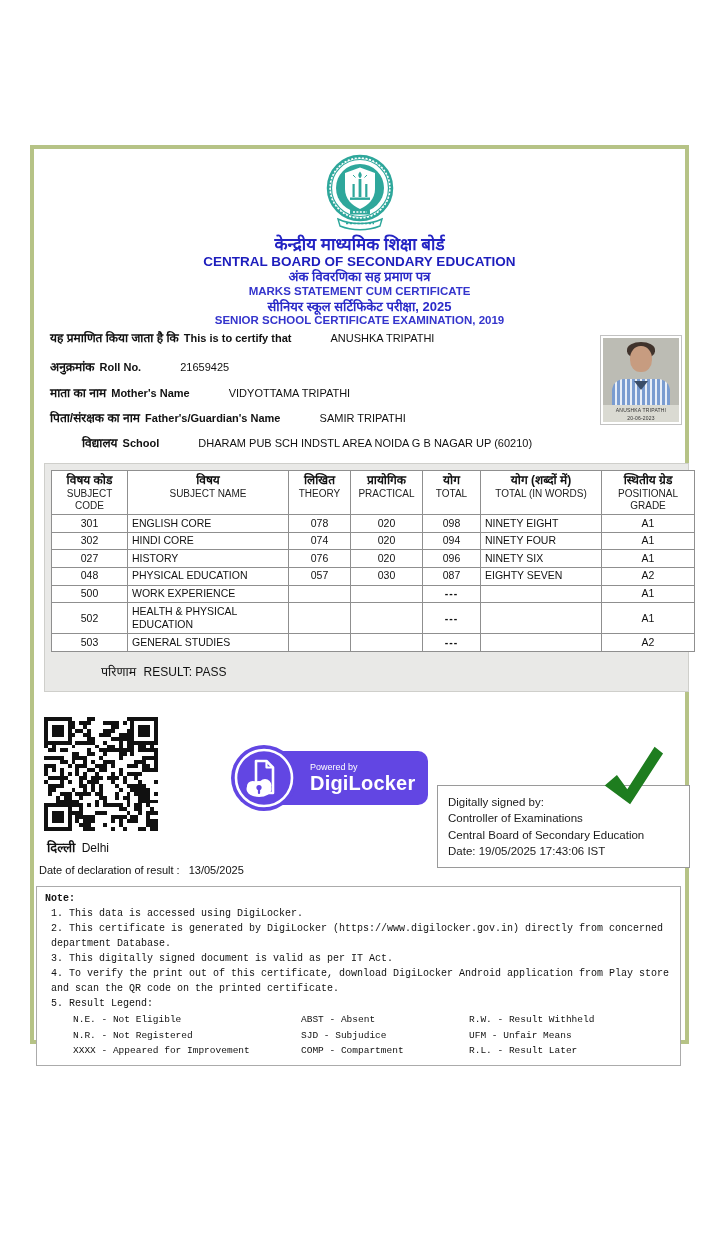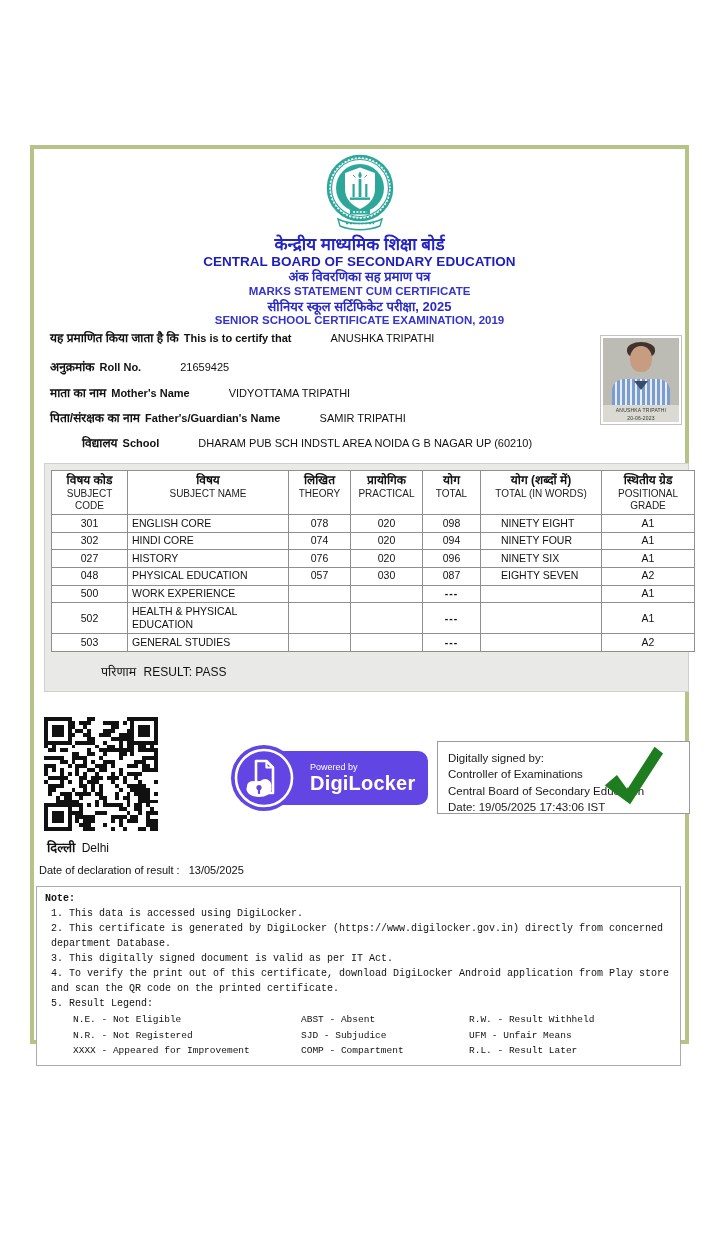--- a/index.html
+++ b/index.html
@@ -37,41 +37,41 @@
   
   .marks-wrap{position:absolute;left:10px;top:314px;width:645px;background:#e9e9e7;border:1px solid #cfcfcb;
     padding:6px 6px 0 6px;box-sizing:border-box;}
   table.marks{width:100%;border-collapse:collapse;background:#fff;table-layout:fixed;}
   table.marks th,table.marks td{border:1px solid #8f8f8f;}
   table.marks th{padding:2px 1px;vertical-align:top;background:#fff;}
   .th-hi{font-size:12px;font-weight:bold;color:#111;line-height:1.25;}
   .th-en{font-size:10px;font-weight:normal;color:#222;line-height:1.2;}
   table.marks td{font-size:10.5px;text-align:center;padding:1.5px 2px;color:#111;line-height:1.3;}
   table.marks td.name{text-align:left;padding-left:4px;}
-  table.marks td.words{text-align:left;padding-left:20px;}
+  table.marks td.words{text-align:left;padding-left:4px;}
   td.dots{font-weight:bold;letter-spacing:1px;}
   .result-line{padding:11px 0 11px 50px;font-size:12px;font-weight:normal;}
   .result-line .hi{font-size:12.5px;margin-right:4px;}
 
   
   #qr-code{position:absolute;left:10px;top:568px;}
   .place{position:absolute;left:13px;top:689px;font-size:12px;color:#111;}
   .place .hi{font-weight:bold;font-size:13px;}
   .place .en{margin-left:3px;}
 
   
   .dl-badge{position:absolute;left:196px;top:595px;width:198px;height:68px;}
   .dl-pill{position:absolute;left:33px;top:7px;right:0;height:54px;background:#6246e3;border-radius:10px;
     color:#fff;padding-left:47px;display:flex;flex-direction:column;justify-content:center;box-sizing:border-box;}
   .dl-powered{font-size:9px;line-height:1.2;}
   .dl-brand{font-size:20px;font-weight:bold;line-height:1.05;letter-spacing:.2px;}
   .dl-circle{position:absolute;left:0;top:0;}
 
   
-  .sign-box{position:absolute;left:403px;top:592px;width:253px;height:73px;border:1.5px solid #9a9a9a;
+  .sign-box{position:absolute;left:403px;top:636px;width:253px;height:83px;border:1.5px solid #9a9a9a;
     box-sizing:border-box;padding:8px 0 8px 10px;font-size:11.5px;line-height:1.42;color:#1a1a1a;background:#fff;}
   .check{position:absolute;left:566px;top:595px;}
 
   .decl{position:absolute;left:5px;top:715px;font-size:11px;color:#111;}
   .decl .lbl{margin-right:6px;}
 
   
   .note-box{position:absolute;left:2px;top:737px;width:645px;border:1px solid #ababab;box-sizing:border-box;
     padding:4px 8px 6px 8px;font-size:10px;color:#111;background:#fff;font-family:Liberation Mono, monospace;}
   .note-title{font-weight:bold;line-height:1.5;}

